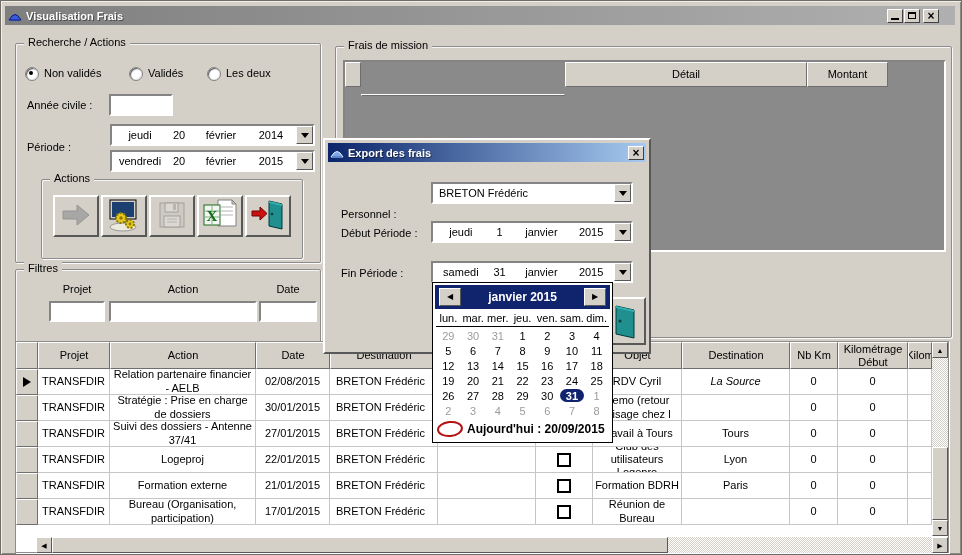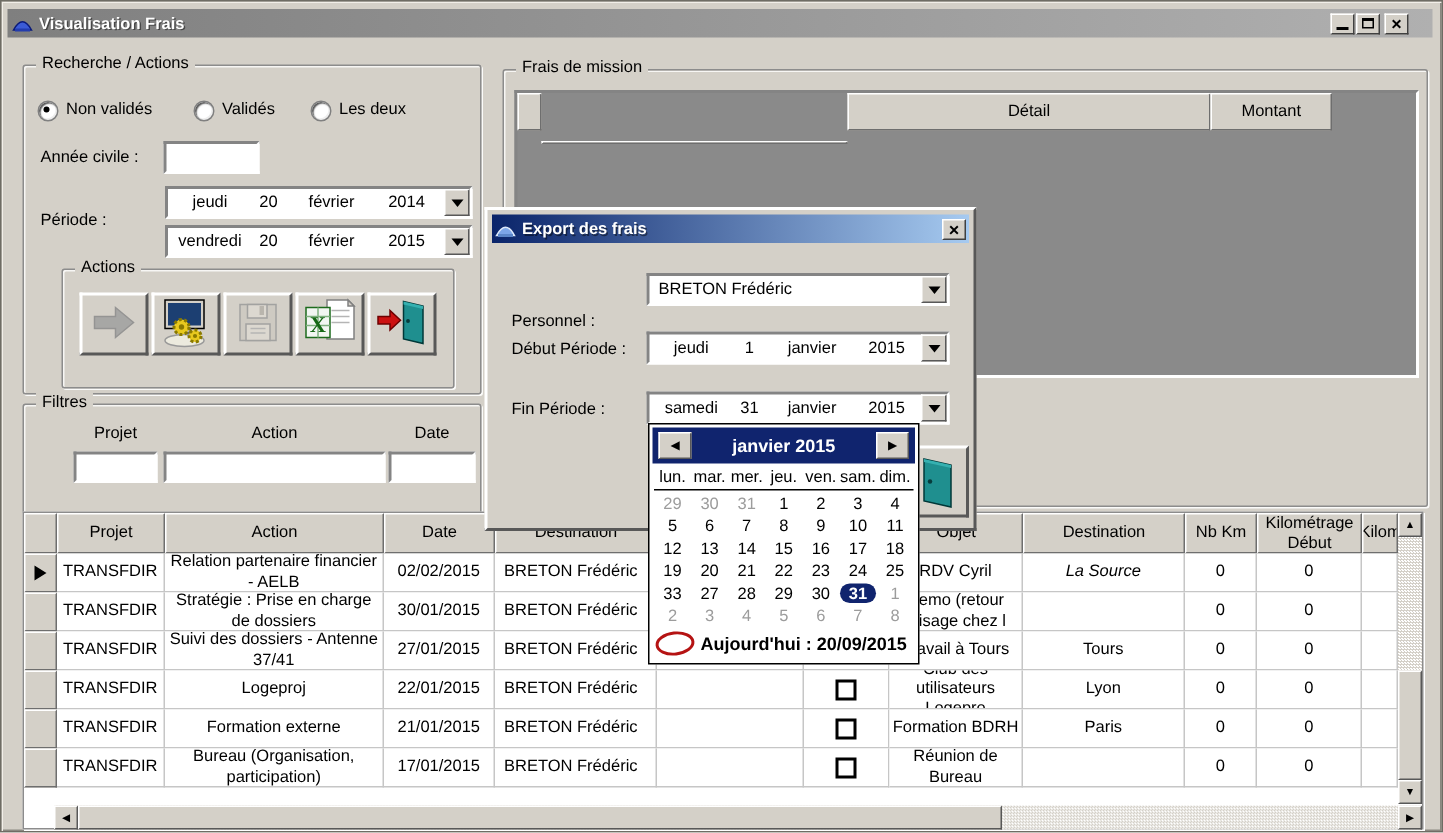--- a/index.html
+++ b/index.html
@@ -232,21 +232,21 @@
         <div class="hcell" style="width: 70px; flex: 0 0 auto; height: 27px;">Kilométrage Début</div>
         <div class="hcell" style="width: 24px; flex: 0 0 auto; height: 27px;">Kilom</div>
       </div>
     <div id="grid-body">
         <div class="gridrow" style="top: 27px; height: 26px;">
           <div class="selcell" style="width: 22px; flex: 0 0 auto; height: 26px;">
             <span class="rowarrow"></span>
           </div>
           <div class="gcell projcell" style="width: 72px; flex: 0 0 auto; height: 26px;">TRANSFDIR</div>
           <div class="gcell" style="width: 146px; flex: 0 0 auto; height: 26px;">Relation partenaire financier - AELB</div>
-          <div class="gcell" style="width: 74px; flex: 0 0 auto; height: 26px;">02/02/2015</div>
+          <div class="gcell" style="width: 74px; flex: 0 0 auto; height: 26px;">02/08/2015</div>
           <div class="gcell left" style="width: 108px; flex: 0 0 auto; height: 26px;">BRETON Frédéric</div>
           <div class="gcell" style="width: 98px; flex: 0 0 auto; height: 26px;"></div>
           <div class="gcell" style="width: 57px; flex: 0 0 auto; height: 26px;">
             <span class="chk"></span>
           </div>
           <div class="gcell" style="width: 89px; flex: 0 0 auto; height: 26px;">RDV Cyril</div>
           <div class="gcell" style="width: 108px; flex: 0 0 auto; height: 26px; font-style: italic;">La Source</div>
           <div class="gcell" style="width: 48px; flex: 0 0 auto; height: 26px;">0</div>
           <div class="gcell" style="width: 70px; flex: 0 0 auto; height: 26px;">0</div>
           <div class="gcell" style="width: 24px; flex: 0 0 auto; height: 26px;"></div>
@@ -461,21 +461,21 @@
         <div class="wkrow" style="top: 90px;">
           <div class="dcell">19</div>
           <div class="dcell">20</div>
           <div class="dcell">21</div>
           <div class="dcell">22</div>
           <div class="dcell">23</div>
           <div class="dcell">24</div>
           <div class="dcell">25</div>
         </div>
         <div class="wkrow" style="top: 105px;">
-          <div class="dcell">33</div>
+          <div class="dcell">26</div>
           <div class="dcell">27</div>
           <div class="dcell">28</div>
           <div class="dcell">29</div>
           <div class="dcell">30</div>
           <div class="dcell">
             <span class="dsel">31</span>
           </div>
           <div class="dcell muted">1</div>
         </div>
         <div class="wkrow" style="top: 120px;">

